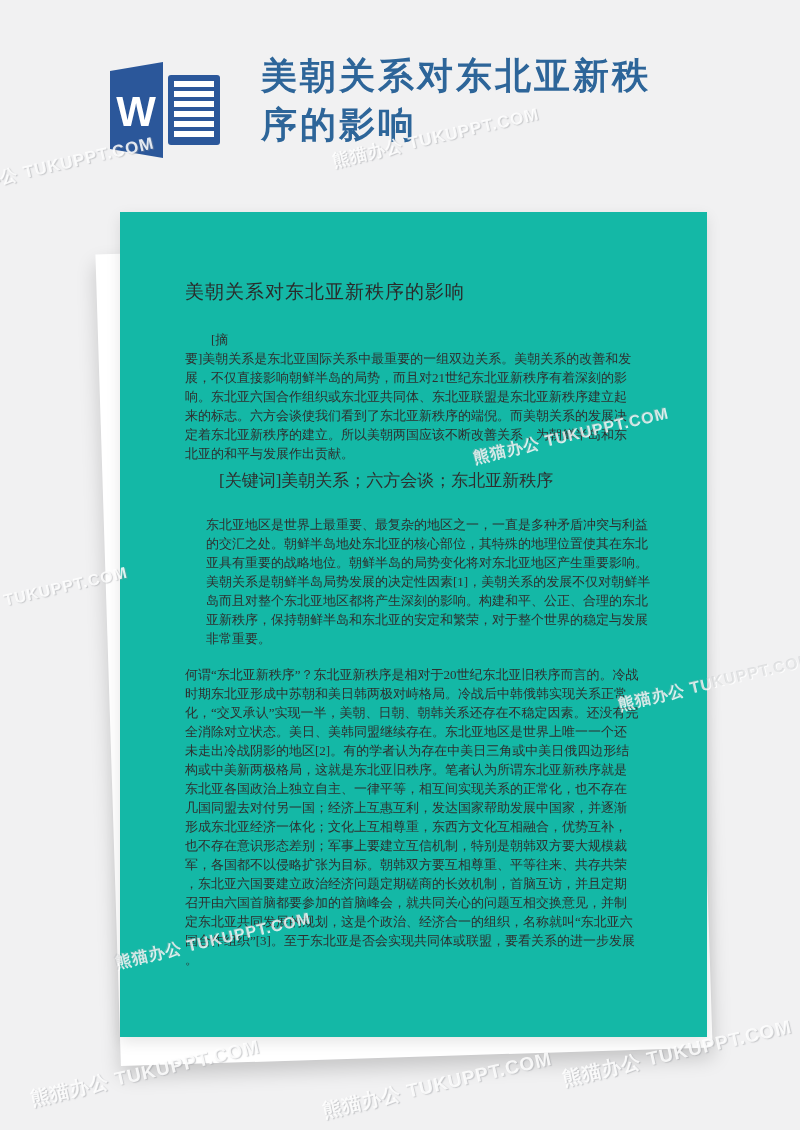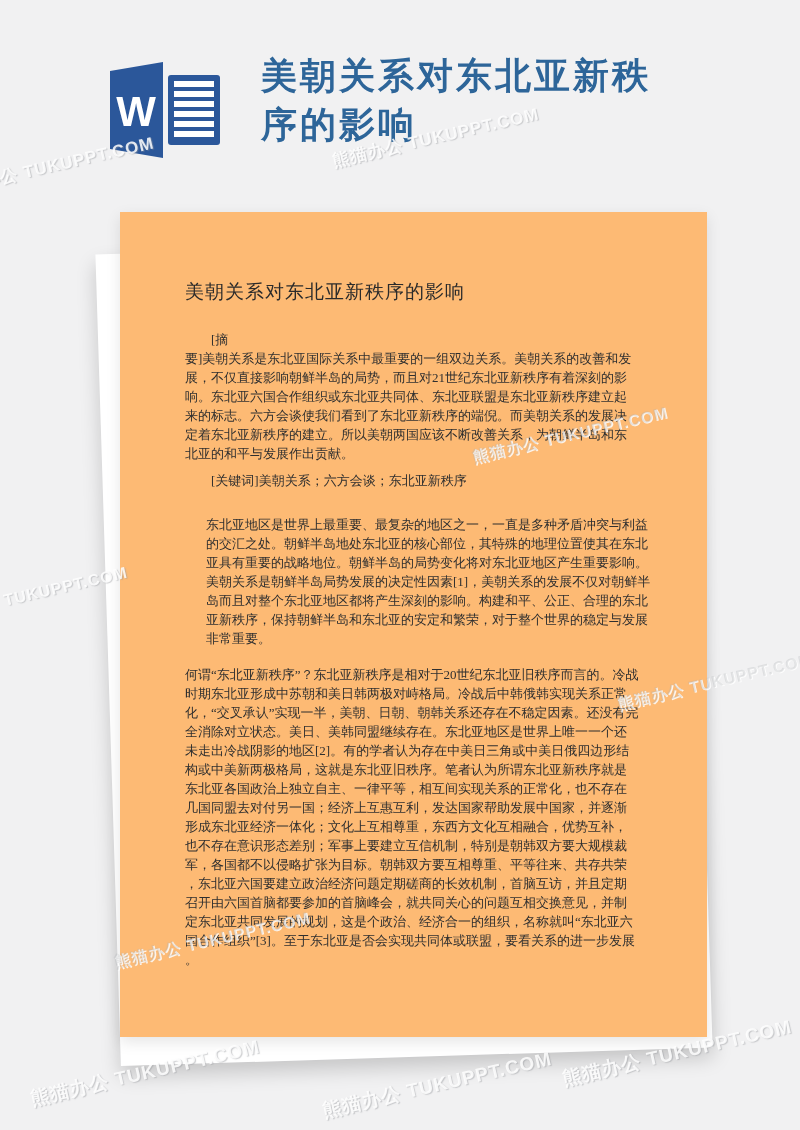--- a/index.html
+++ b/index.html
@@ -25,42 +25,42 @@
   
   .back-page{
     position:absolute;left:108px;top:245px;width:592px;height:812px;
     background:#ffffff;
     transform:rotate(-1.8deg);
     box-shadow:0 10px 20px rgba(0,0,0,0.18);
     z-index:1;
   }
   .front-page{
     position:absolute;left:120px;top:212px;width:587px;height:825px;
-    background:#fdba74;
+    background:#14b8a6;
     box-shadow:0 5px 14px rgba(0,0,0,0.10);
     z-index:2;
   }
   .doc-content{
     padding:68px 45px 0 65px;
     color:#2f2f2f;
   }
   .doc-title{
     margin:0;
     font-size:19px;line-height:24px;font-weight:normal;
     letter-spacing:1px;color:#2b2b2b;
   }
   .doc-abstract{
     margin:26px 0 0 0;
     font-size:13px;line-height:19px;
     white-space:pre-line;
     text-indent:2em;
   }
   .doc-keywords{
     margin:8px 0 0 0;
-    font-size:13px;line-height:19px;
+    font-size:17px;line-height:19px;
     text-indent:2em;
   }
   .doc-para{
     font-size:13px;line-height:19px;
     white-space:pre-line;
     margin:0;
   }
   .doc-para.first{margin-top:25px;margin-left:21px;}
   .doc-para.second{margin-top:17px;}
 

